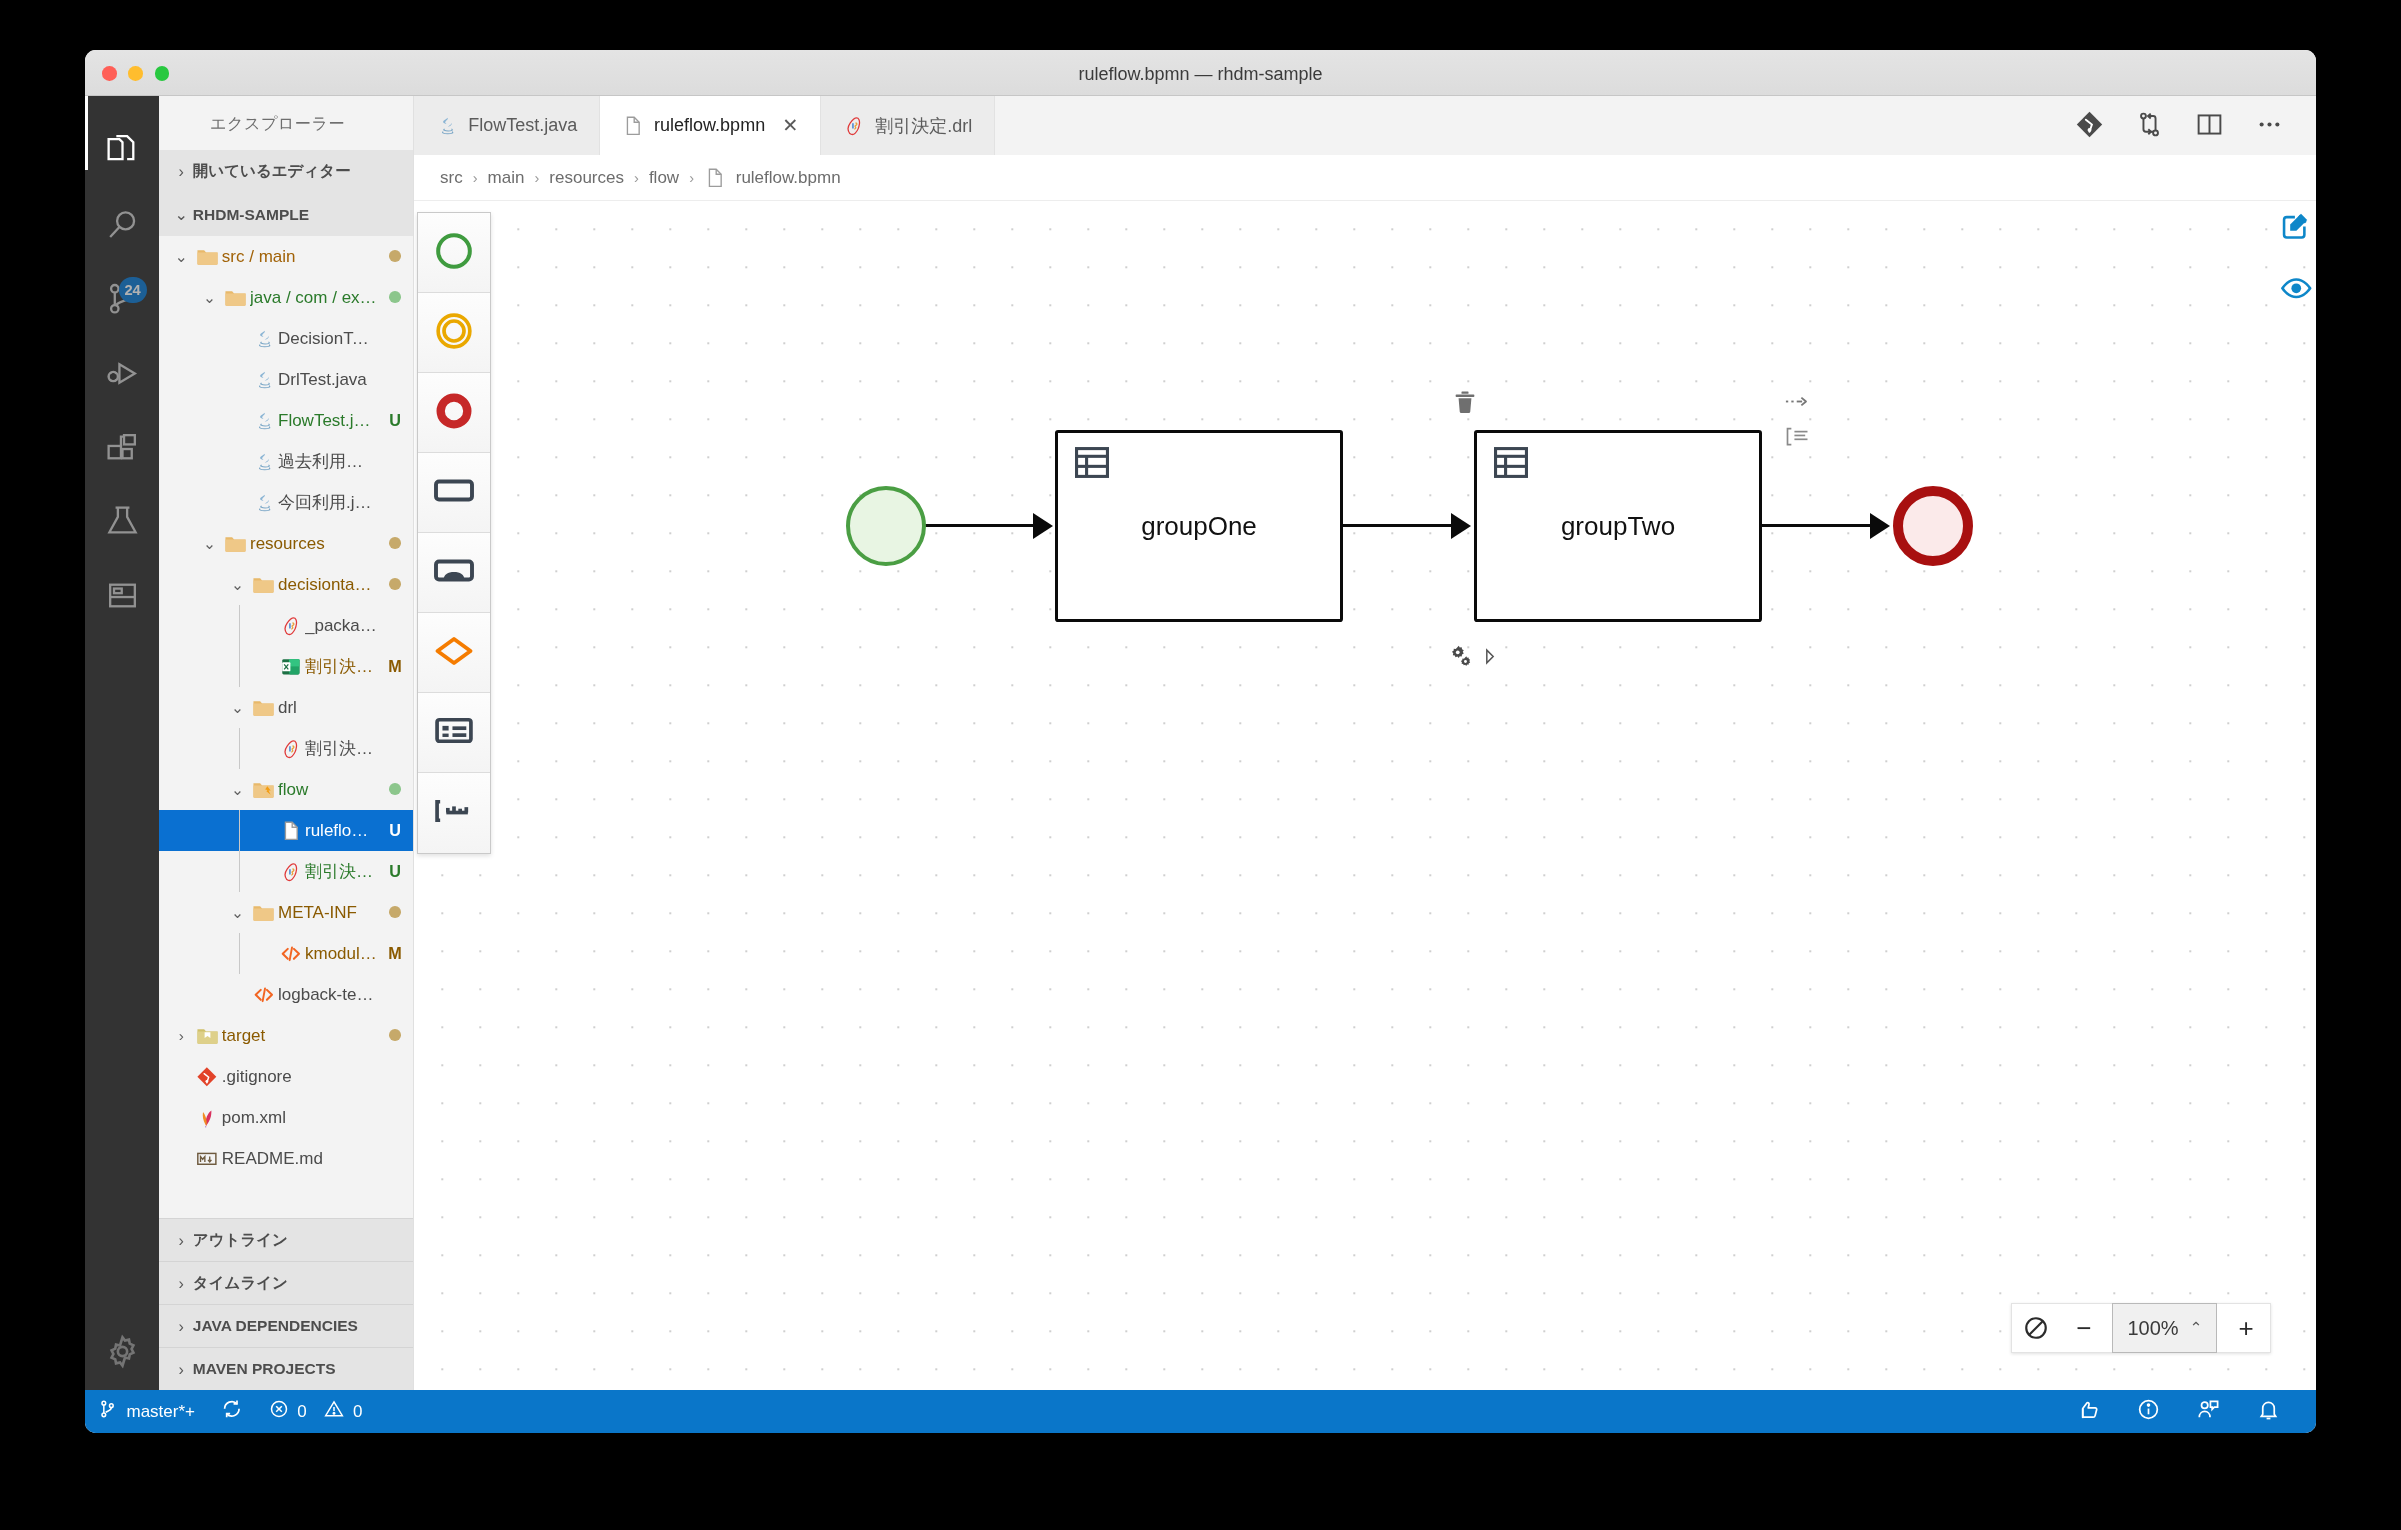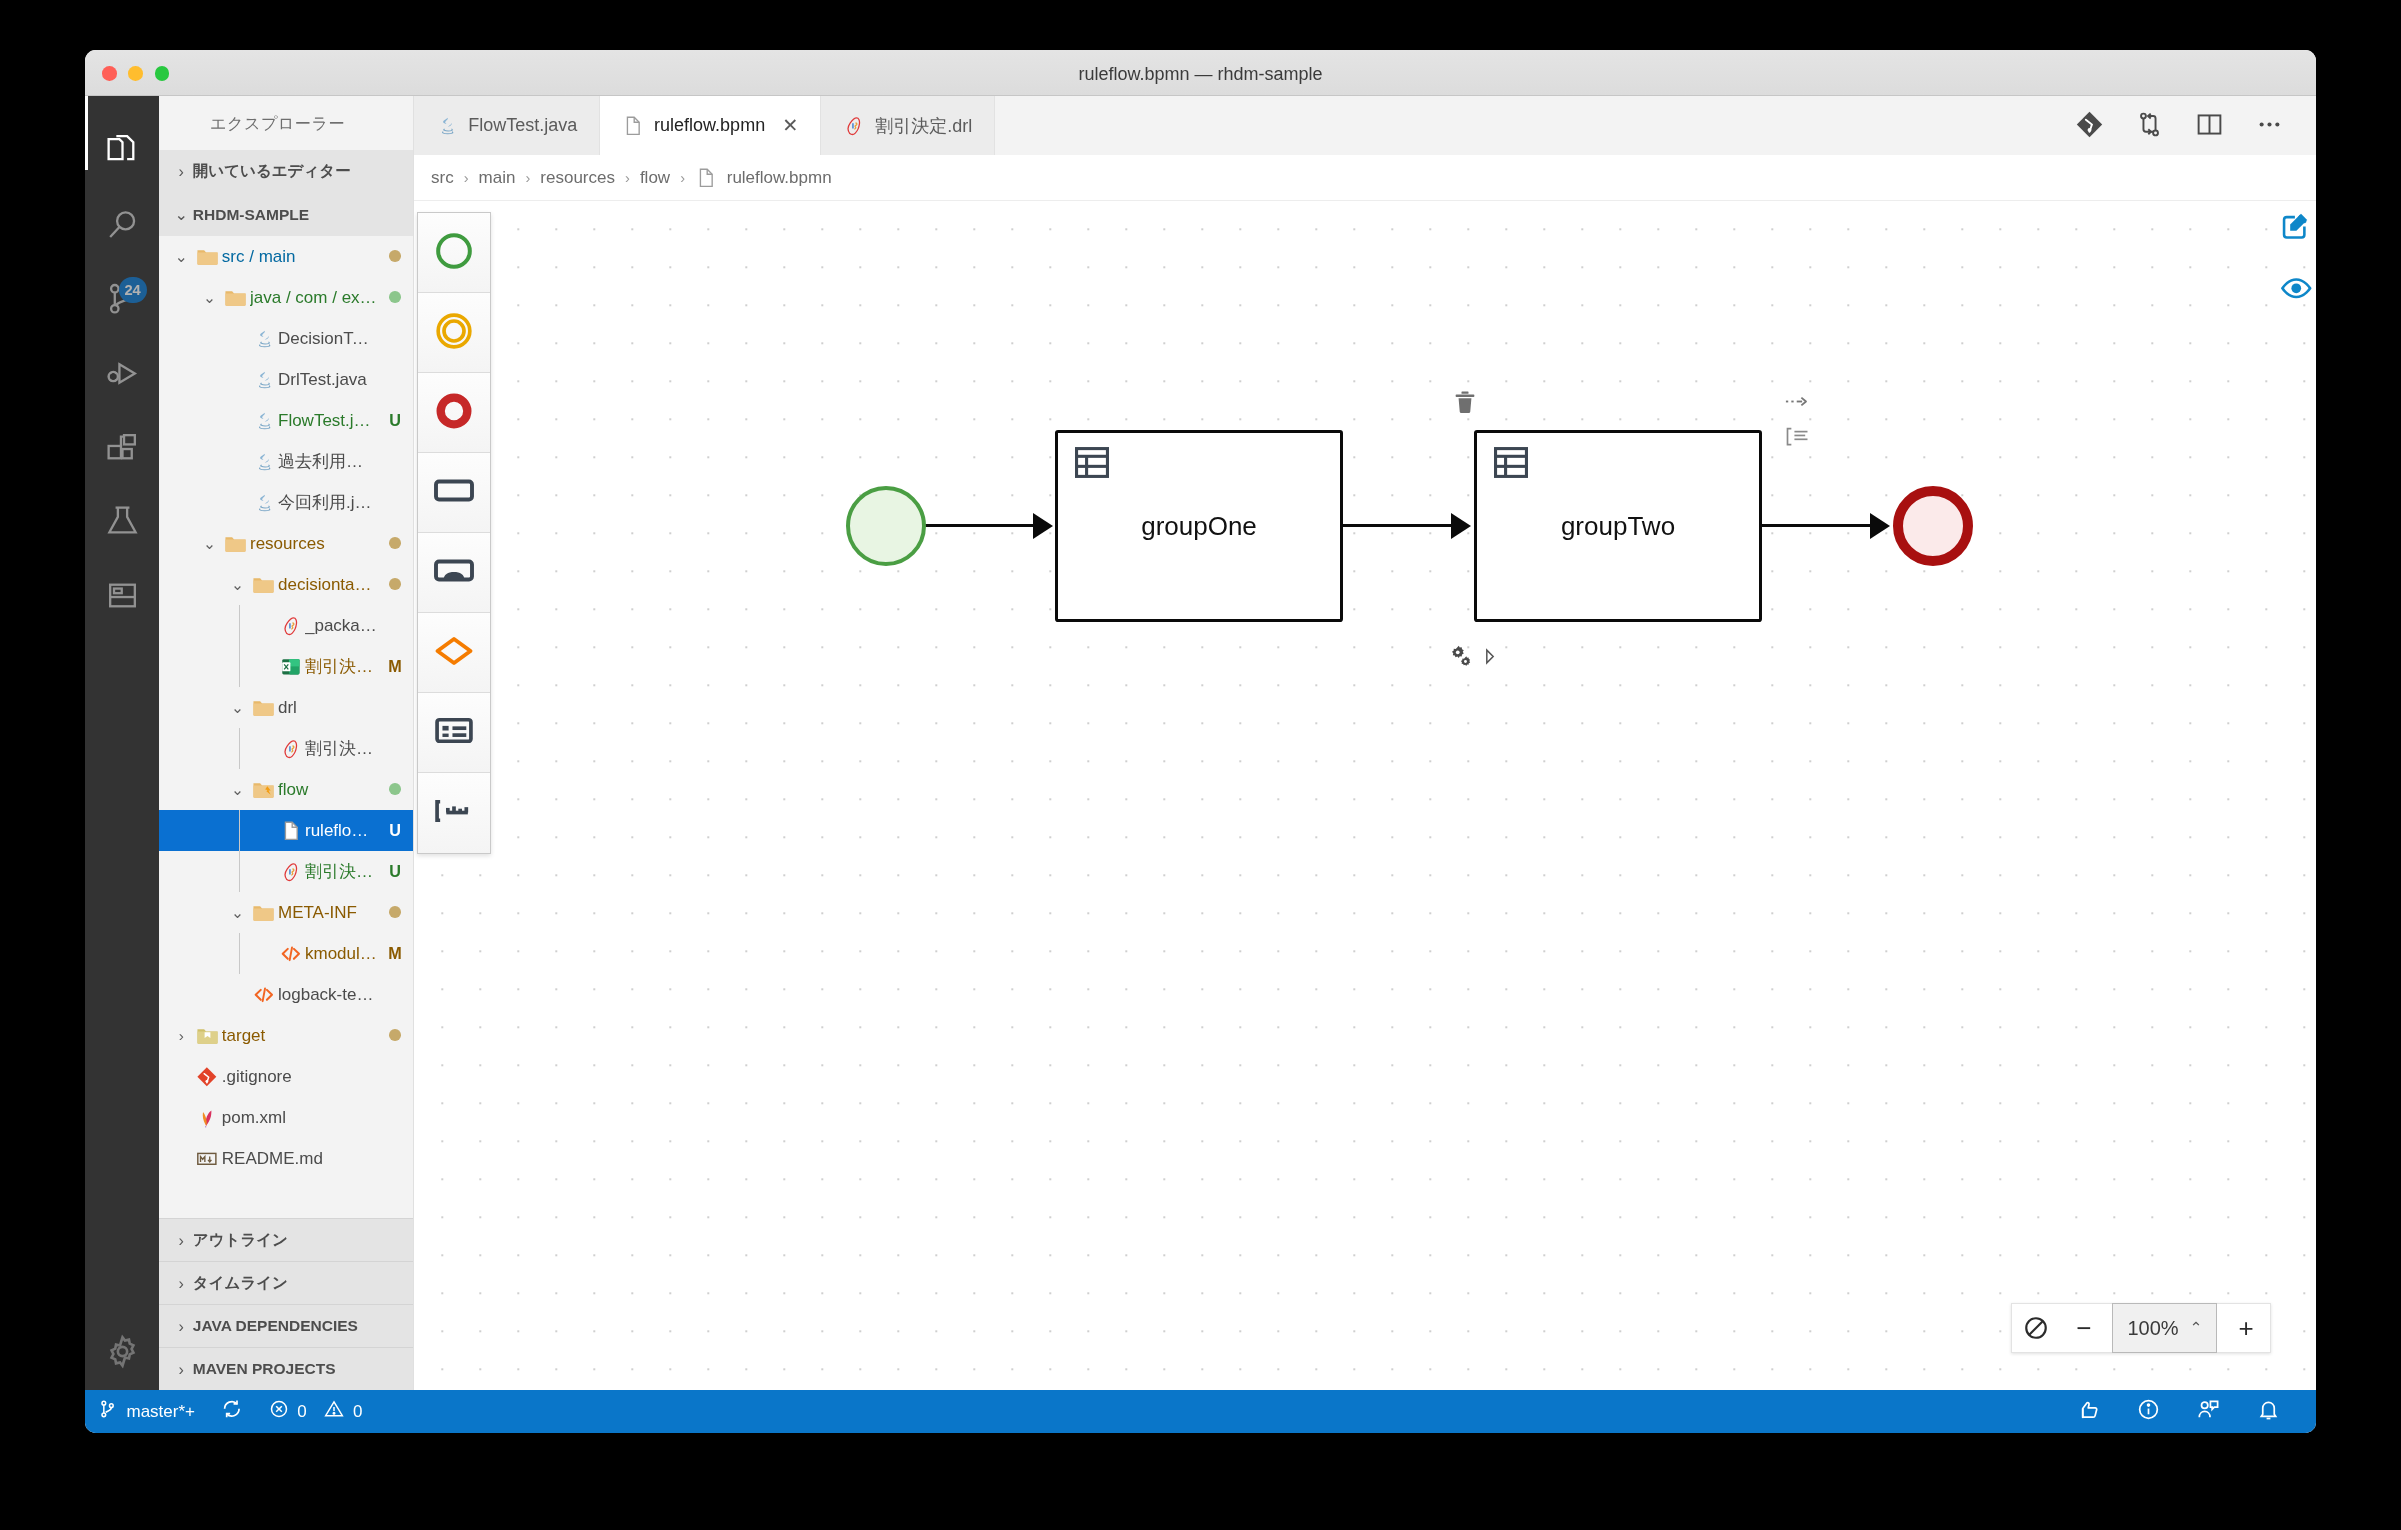--- a/index.html
+++ b/index.html
@@ -135,21 +135,21 @@
     font-family: "Liberation Sans", sans-serif;
   }
   .tab.active { background: #ffffff; color: #232323; }
   .tab .close { font-size: 19.3px; color: #5a5a5a; margin-left: 6.2px; }
   #tabbar-actions {
     margin-left: auto; display: flex; align-items: center; gap: 31px;
     padding-right: 32.5px;
   }
   #breadcrumb {
     height: 45px; display: flex; align-items: center;
-    padding-left: 17px; gap: 10px;
+    padding-left: 26px; gap: 10px;
     font-size: 17px; color: #6d6d6d;
     background: #ffffff;
     flex: 0 0 45px;
     font-family: "Liberation Sans", sans-serif;
   }
   #breadcrumb .sep { color: #9a9a9a; font-size: 14.7px; }
 
   
   #canvas-wrap { flex: 1; position: relative; background: #ffffff; border-top: 0.8px solid #ededed; overflow: hidden; }
   #canvas {
@@ -355,21 +355,21 @@
 
       <div id="tree-scroll">
           <div class="row">
             <span class="twisty" style="margin-left: 10.8px;">⌄</span>
             <span class="ficon">
               <svg width="23" height="23" viewBox="0 0 24 24">
                 <path d="M1.5 5.5h7l2 2.2h12v11.8a1 1 0 01-1 1H2.5a1 1 0 01-1-1z" fill="#e8b96a"></path>
                 <path d="M1.5 7.7h21v11.8a1 1 0 01-1 1H2.5a1 1 0 01-1-1z" fill="#efc887"></path>
               </svg>
             </span>
-            <span class="label" style="color: #0369a1;">src / main</span>
+            <span class="label" style="color: #a16207;">src / main</span>
             <span class="deco"><span class="dot" style="background: rgb(198, 169, 106);"></span></span>
           </div>
           <div class="row">
             <span class="twisty" style="margin-left: 39px;">⌄</span>
             <span class="ficon">
               <svg width="23" height="23" viewBox="0 0 24 24">
                 <path d="M1.5 5.5h7l2 2.2h12v11.8a1 1 0 01-1 1H2.5a1 1 0 01-1-1z" fill="#e8b96a"></path>
                 <path d="M1.5 7.7h21v11.8a1 1 0 01-1 1H2.5a1 1 0 01-1-1z" fill="#efc887"></path>
               </svg>
             </span>

